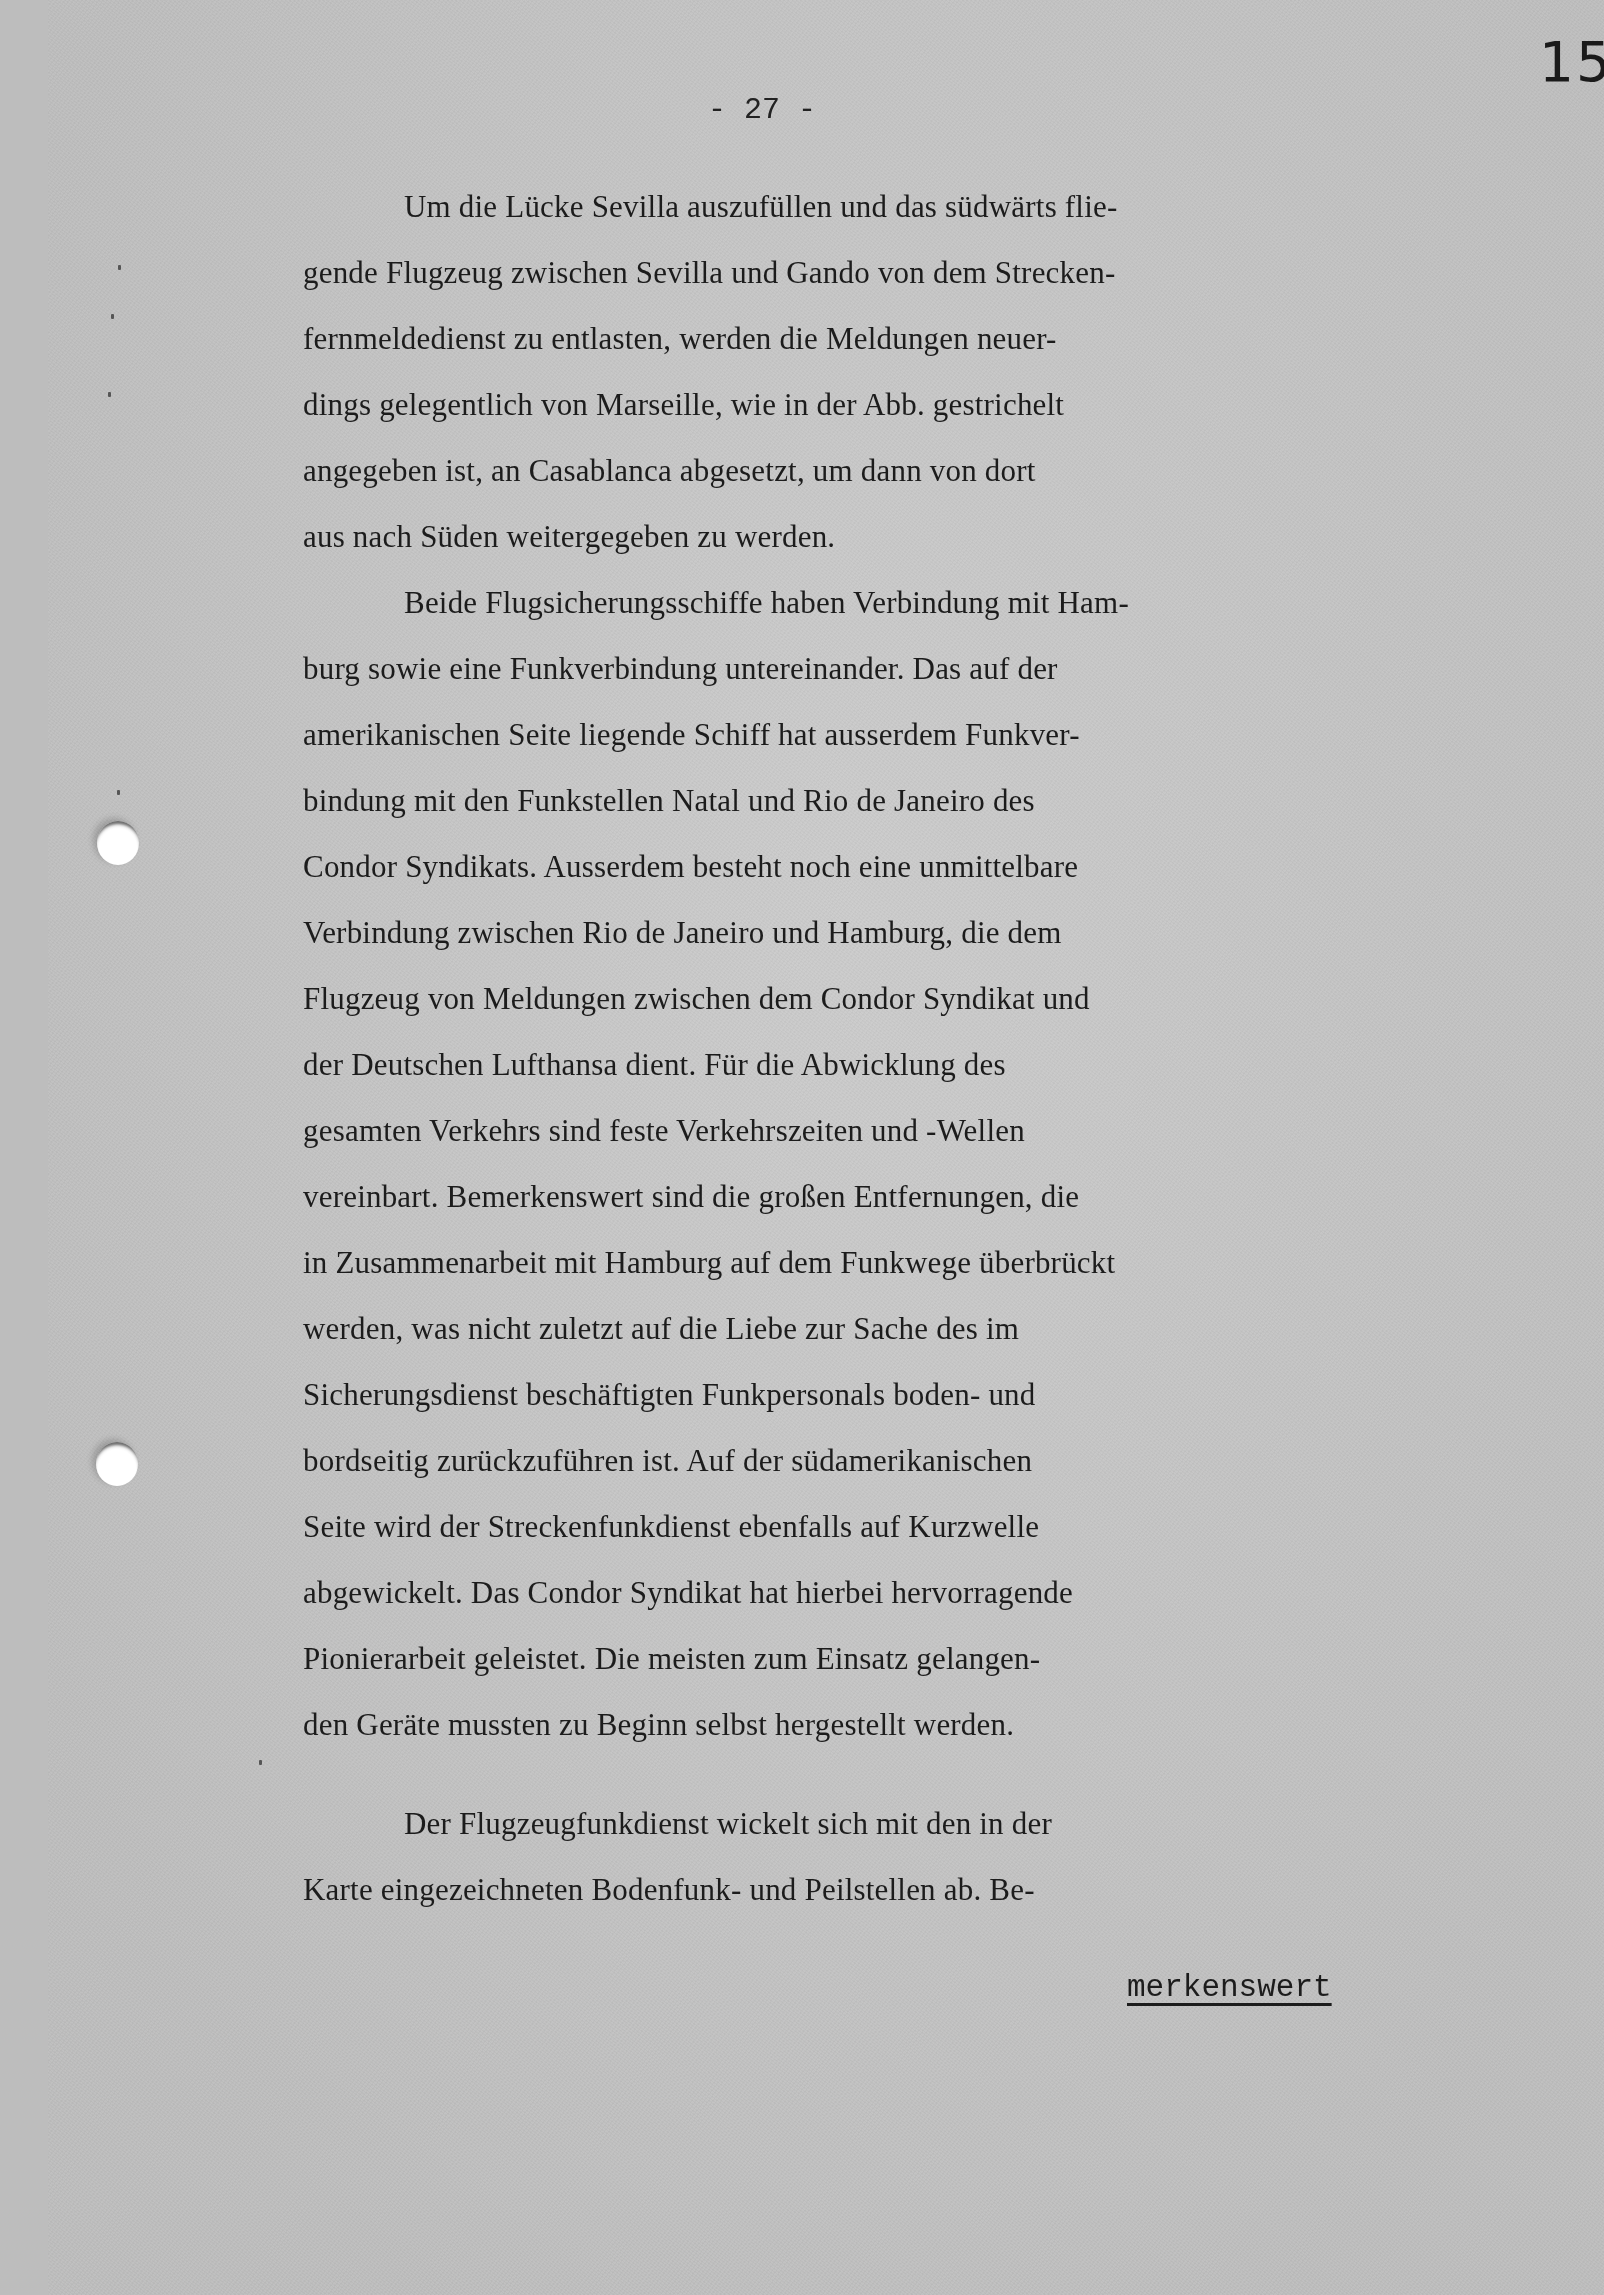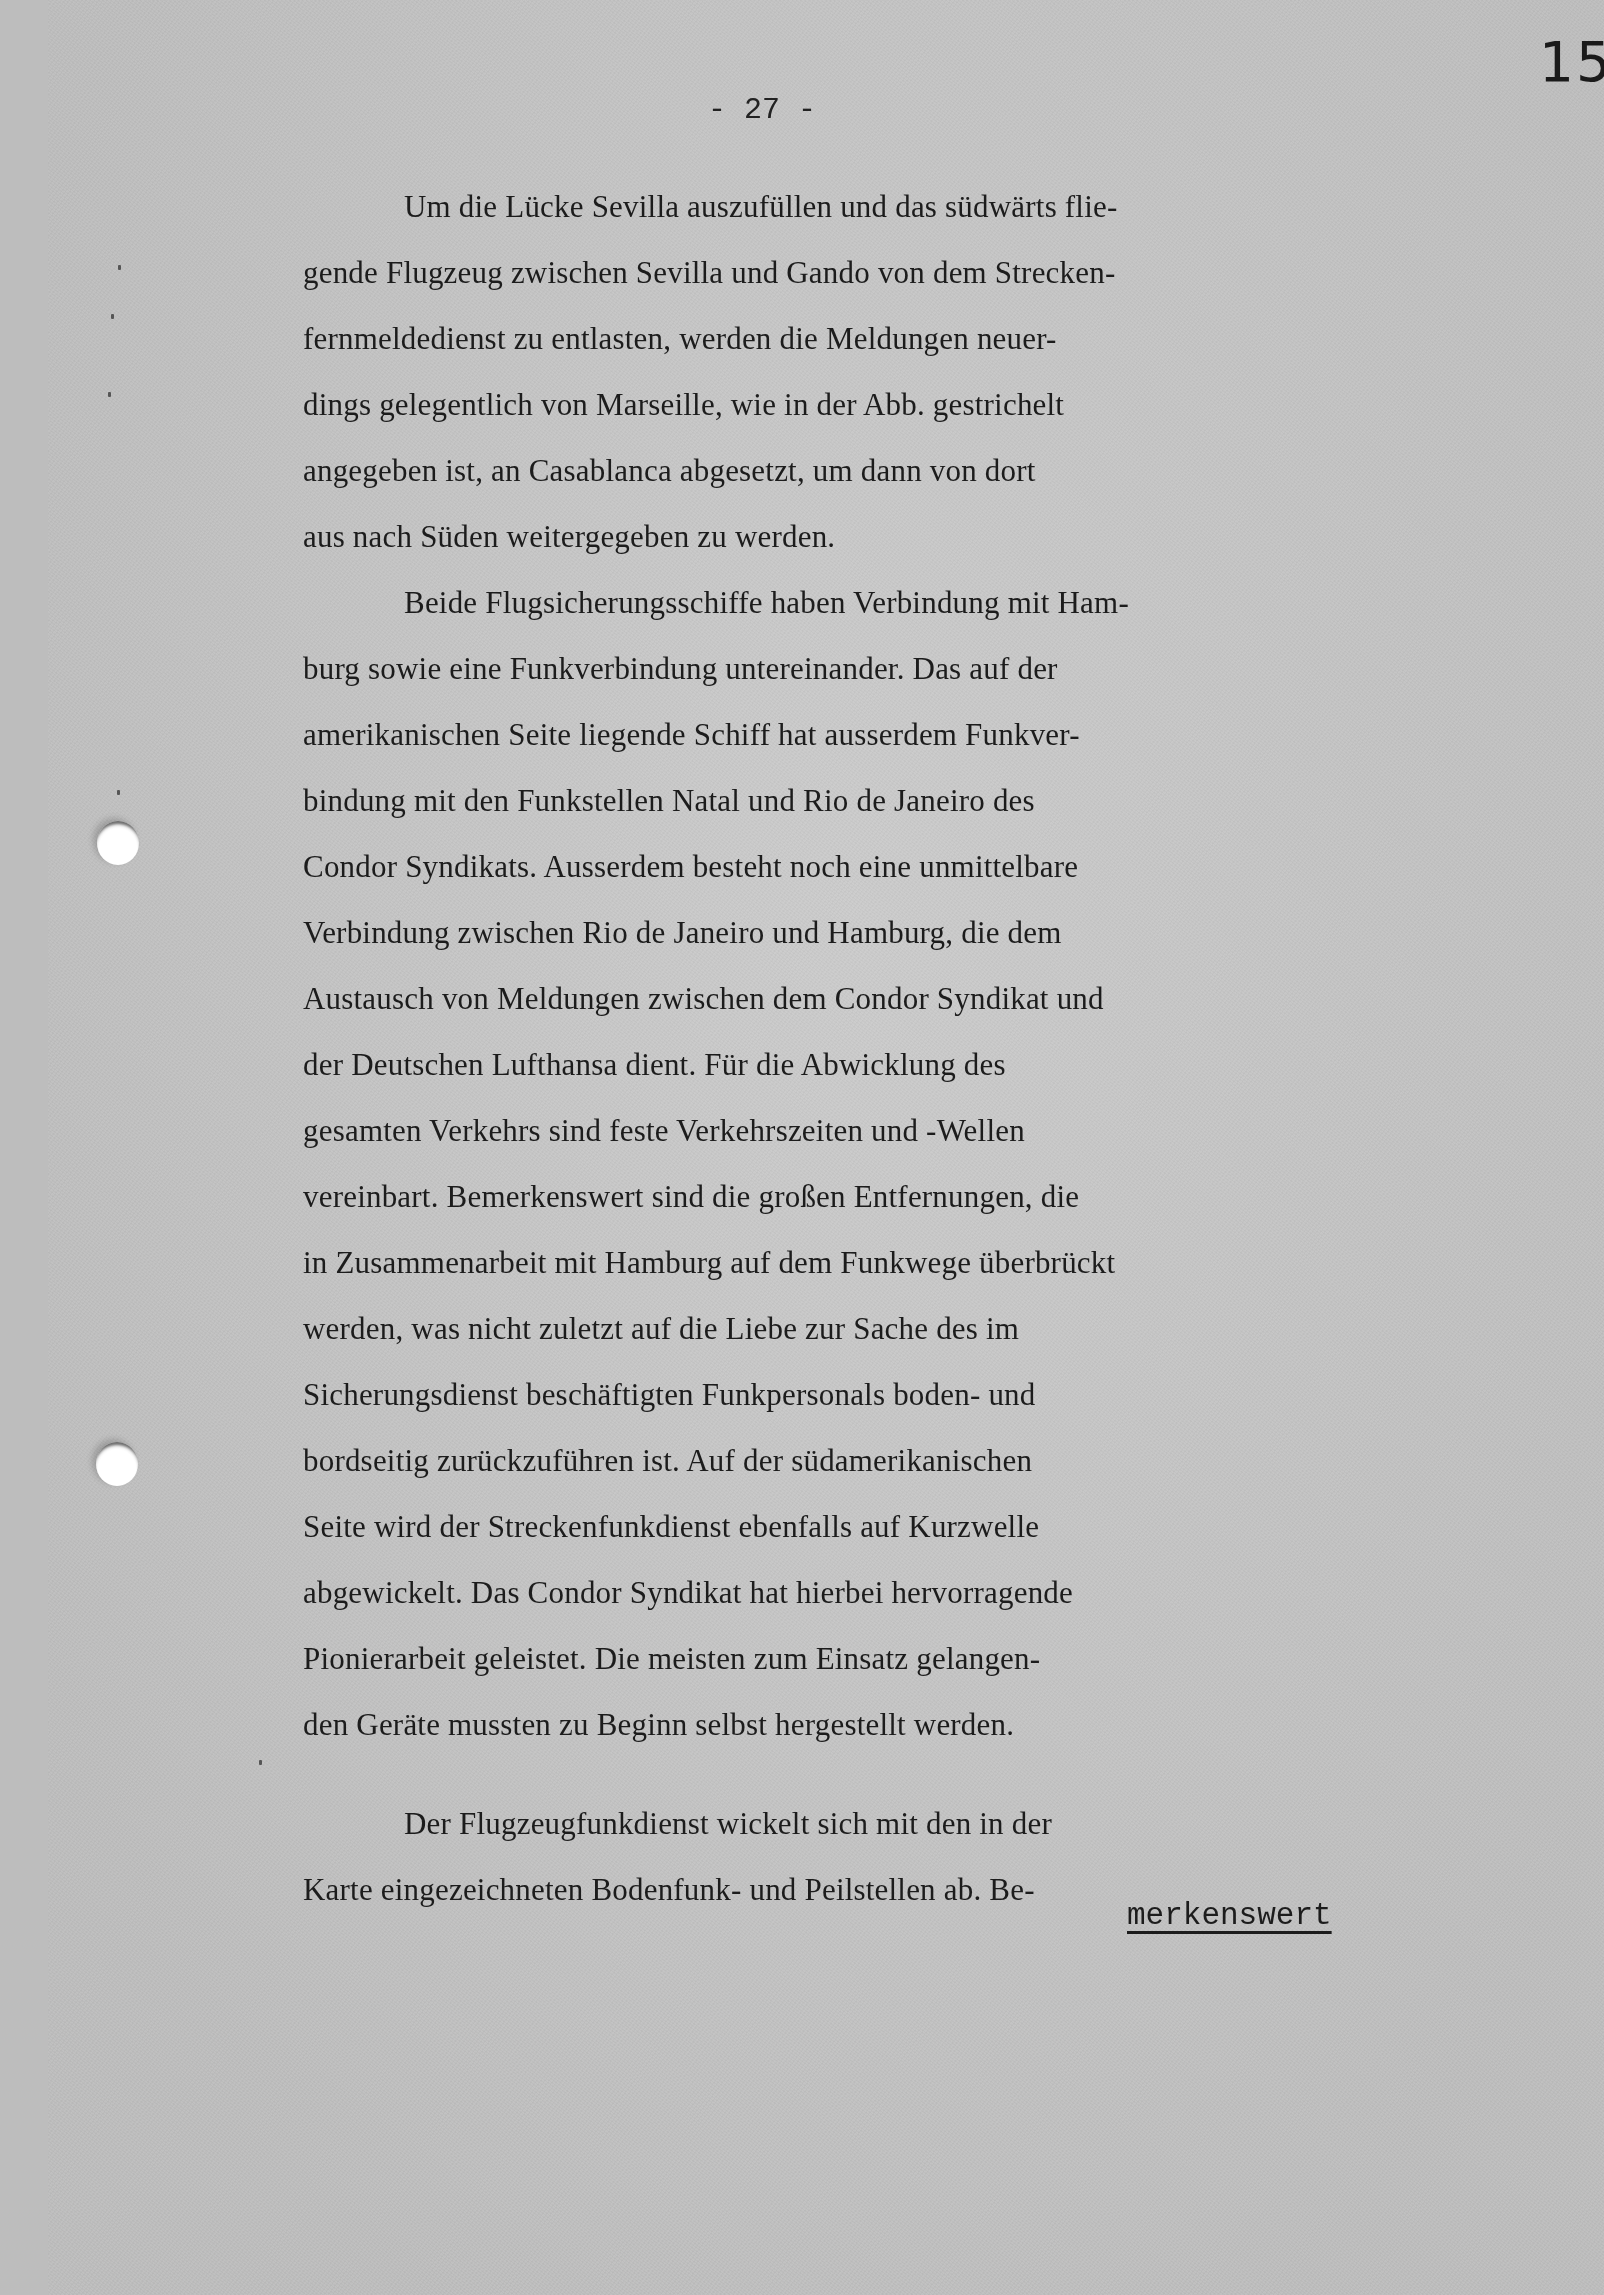--- a/index.html
+++ b/index.html
@@ -76,21 +76,21 @@
   .heading {
     text-decoration: underline;
     text-decoration-style: solid;
     text-decoration-thickness: 2.5px;
     text-underline-offset: 6.9px;
   }
   .spacer { display: block; height: 27.5px; }
   .carryover {
     position: absolute;
     left: 1079px;
-    top: 1898px;
+    top: 1970px;
     font-family: "Liberation Mono", monospace;
     font-size: 31px;
     color: #1c1c1c;
     text-decoration: underline;
     text-decoration-thickness: 2.5px;
     text-underline-offset: 6.9px;
     white-space: pre;
   }
   .punch-hole {
     position: absolute;
@@ -136,21 +136,21 @@
       <span class="line">angegeben ist, an Casablanca abgesetzt, um dann von dort</span>
       <span class="line">aus nach Süden weitergegeben zu werden.</span>
     </div>
     <div>
       <span class="line indent">Beide Flugsicherungsschiffe haben Verbindung mit Ham-</span>
       <span class="line">burg sowie eine Funkverbindung untereinander. Das auf der</span>
       <span class="line">amerikanischen Seite liegende Schiff hat ausserdem Funkver-</span>
       <span class="line">bindung mit den Funkstellen Natal und Rio de Janeiro des</span>
       <span class="line">Condor Syndikats. Ausserdem besteht noch eine unmittelbare</span>
       <span class="line">Verbindung zwischen Rio de Janeiro und Hamburg, die dem</span>
-      <span class="line">Austausch von Meldungen zwischen dem Condor Syndikat und</span>
+      <span class="line">Flugzeug von Meldungen zwischen dem Condor Syndikat und</span>
       <span class="line">der Deutschen Lufthansa dient. Für die Abwicklung des</span>
       <span class="line">gesamten Verkehrs sind feste Verkehrszeiten und -Wellen</span>
       <span class="line">vereinbart. Bemerkenswert sind die großen Entfernungen, die</span>
       <span class="line">in Zusammenarbeit mit Hamburg auf dem Funkwege überbrückt</span>
       <span class="line">werden, was nicht zuletzt auf die Liebe zur Sache des im</span>
       <span class="line">Sicherungsdienst beschäftigten Funkpersonals boden- und</span>
       <span class="line">bordseitig zurückzuführen ist. Auf der südamerikanischen</span>
       <span class="line">Seite wird der Streckenfunkdienst ebenfalls auf Kurzwelle</span>
       <span class="line">abgewickelt. Das Condor Syndikat hat hierbei hervorragende</span>
       <span class="line">Pionierarbeit geleistet. Die meisten zum Einsatz gelangen-</span>

